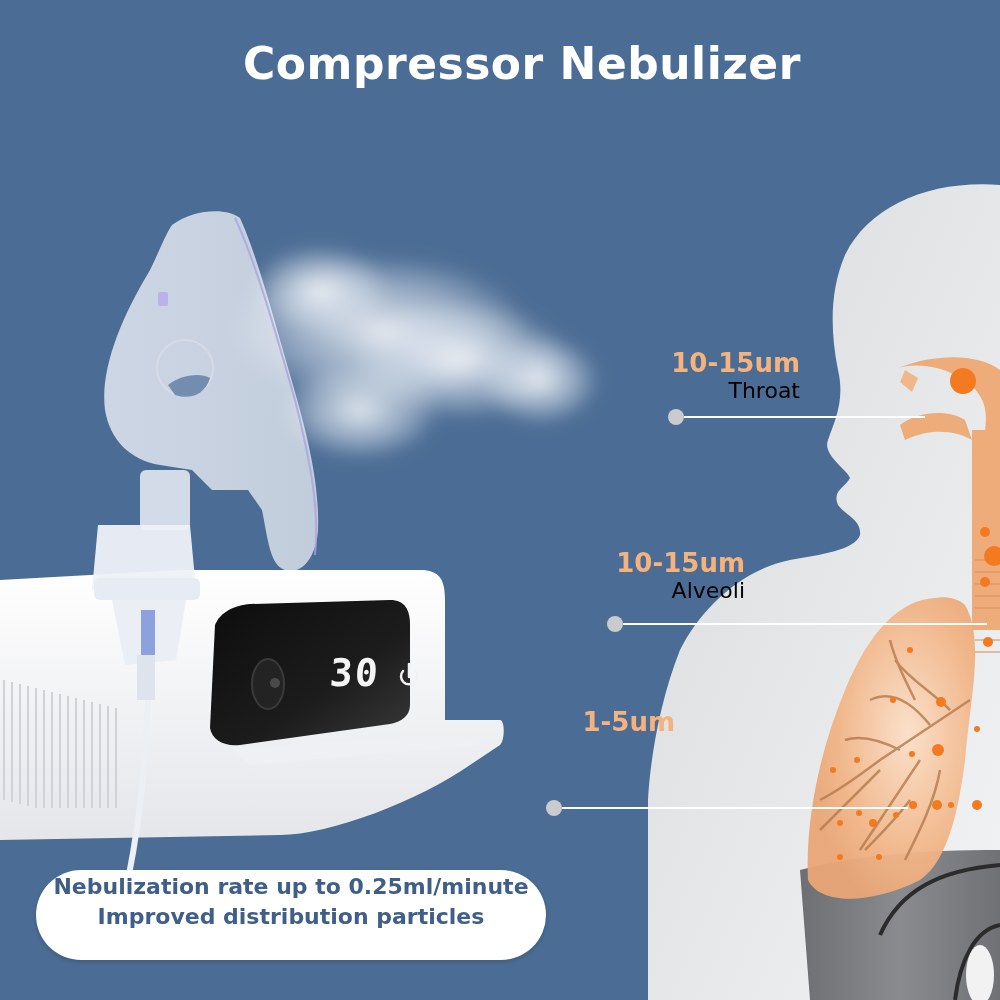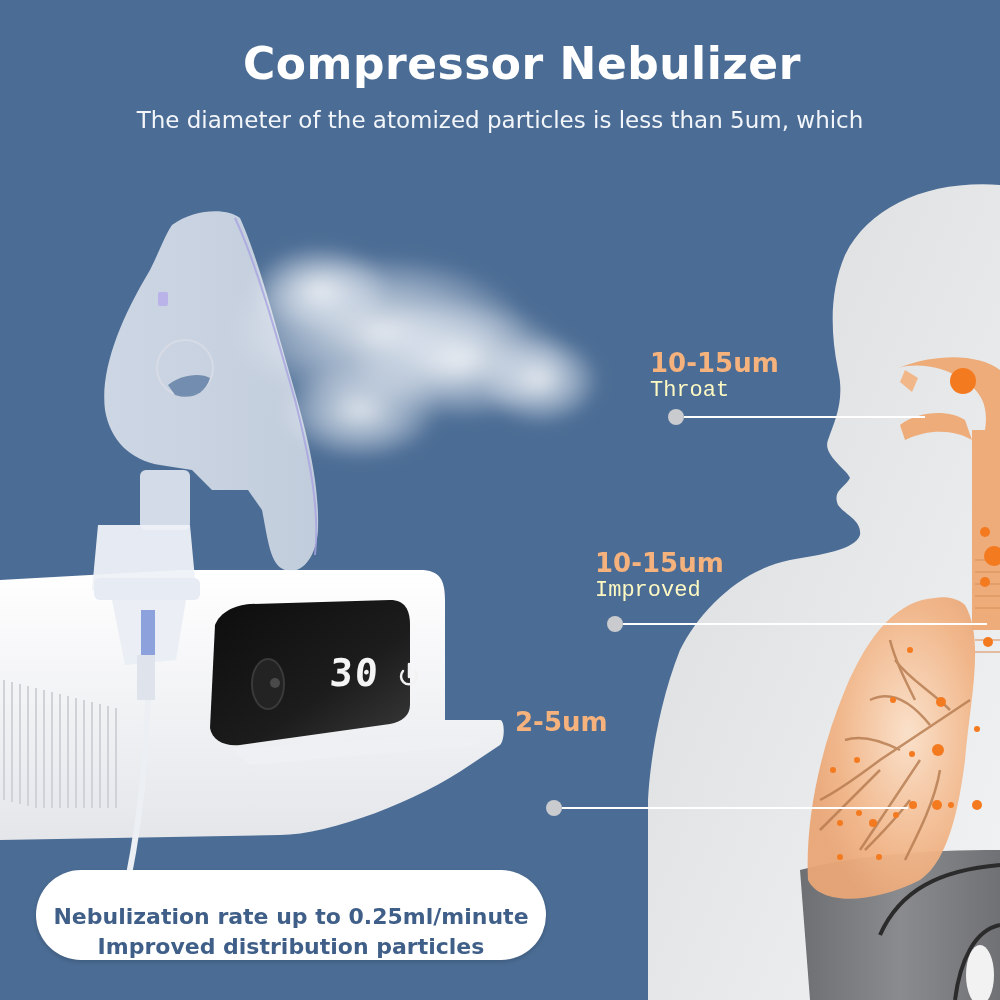--- a/index.html
+++ b/index.html
@@ -1,26 +1,26 @@
 <!DOCTYPE html>
 <html><head>
 <meta charset="utf-8">
 <style>
   html,body{margin:0;padding:0;}
   body{width:1000px;height:1000px;overflow:hidden;background:#4b6c94;font-family:"DejaVu Sans","Liberation Sans",sans-serif;position:relative;}
   .stage{position:absolute;left:0;top:0;width:1000px;height:1000px;overflow:hidden;}
   .title{position:absolute;left:0;top:38px;width:1000px;text-align:center;color:#fff;font-size:44px;font-weight:bold;letter-spacing:0.5px;padding-left:22px;}
   .subtitle{position:absolute;left:100px;top:104px;width:800px;text-align:center;color:#f2f5f9;font-size:23px;line-height:33px;font-weight:normal;}
   .art{position:absolute;left:0;top:0;}
-  .label{position:absolute;text-align:left;}
+  .label{position:absolute;text-align:right;}
   .label .size{display:block;color:#f6b27d;font-size:26px;font-weight:bold;line-height:30px;}
-  .label .part{display:block;color:#fef9c3;font-size:22px;line-height:26px;font-family:Liberation Mono, monospace;}
+  .label .part{display:block;color:#000000;font-size:22px;line-height:26px;}
   .pill{position:absolute;left:36px;top:870px;width:510px;height:90px;background:#fff;border-radius:45px;box-shadow:0 2px 4px rgba(0,0,0,0.15);}
   .pill .line{display:block;text-align:center;color:#3f5f88;font-size:22px;font-weight:bold;line-height:30px;}
-  .pill .l1{margin-top:32px;}
+  .pill .l1{margin-top:2px;}
   .display-num{position:absolute;left:330px;top:651px;color:#f4f4f4;font-family:"DejaVu Sans Mono","Liberation Mono",monospace;font-size:38px;letter-spacing:2px;font-weight:bold;transform:skewX(-4deg);}
 </style>
 </head>
 <body>
 
 <div class="stage">
 
   <svg class="art" width="1000" height="1000" viewBox="0 0 1000 1000">
     <defs>
       <radialGradient id="mist" cx="50%" cy="50%" r="50%">
@@ -198,35 +198,34 @@
       <path d="M172,225 C195,208 228,208 240,218 C250,240 262,275 280,340 C300,410 320,470 318,530 C316,560 300,575 285,570 C270,565 268,540 262,510 L248,490 L212,490 L192,470 L160,465 C130,460 110,440 105,410 C100,370 120,320 150,270 C160,250 165,235 172,225 Z" fill="url(#maskGrad)" opacity="0.92"></path>
       <path d="M235,218 C255,260 275,330 295,400 C310,460 320,510 315,555" stroke="#a8a3e0" stroke-width="2" fill="none" opacity="0.8"></path>
       <circle cx="185" cy="368" r="28" fill="none" stroke="#d6dbe6" stroke-width="2"></circle>
       <path d="M168,385 C180,375 200,372 210,378 C205,395 190,400 175,395 Z" fill="#5d7ca3" opacity="0.8"></path>
       <rect x="158" y="292" width="10" height="14" rx="2" fill="#b9b3ea"></rect>
     </g>
   </svg>
 
   <div class="title">Compressor Nebulizer</div>
   <div class="subtitle">
-    <span style="display:block">The diameter of the atomized particles is less than 5um, which</span>
   </div>
 
   <div class="display-num">30</div>
 
   <div class="label" style="left:650px;top:348px;width:150px;">
     <span class="size">10-15um</span>
     <span class="part">Throat</span>
   </div>
   <div class="label" style="left:595px;top:548px;width:150px;">
     <span class="size">10-15um</span>
-    <span class="part">Improved</span>
+    <span class="part">Alveoli</span>
   </div>
   <div class="label" style="left:515px;top:707px;width:160px;">
-    <span class="size">2-5um</span>
+    <span class="size">1-5um</span>
   </div>
 
   <div class="pill">
     <span class="line l1">Nebulization rate up to 0.25ml/minute</span>
     <span class="line">Improved distribution particles</span>
   </div>
 
 </div>
 
 </body></html>

